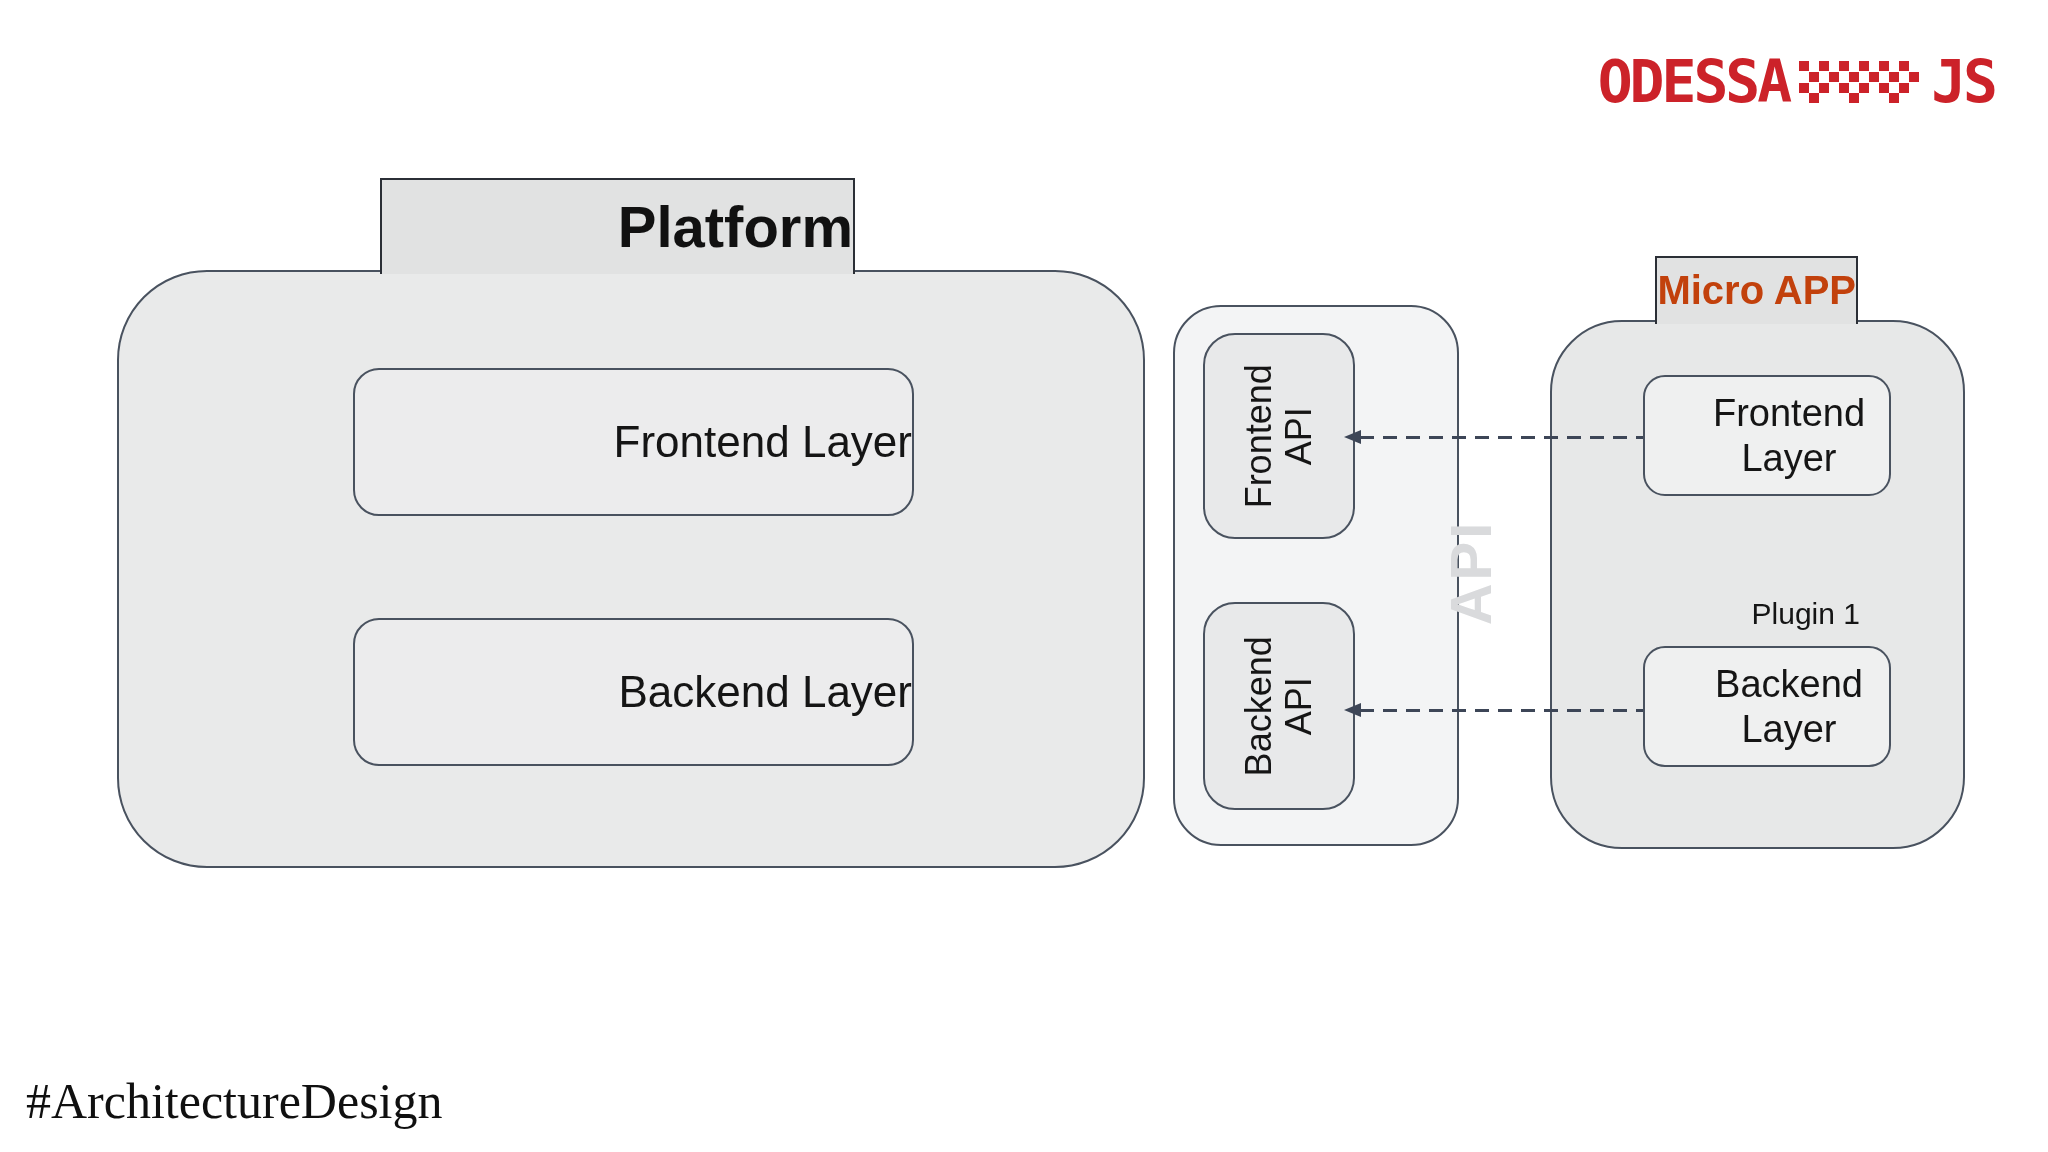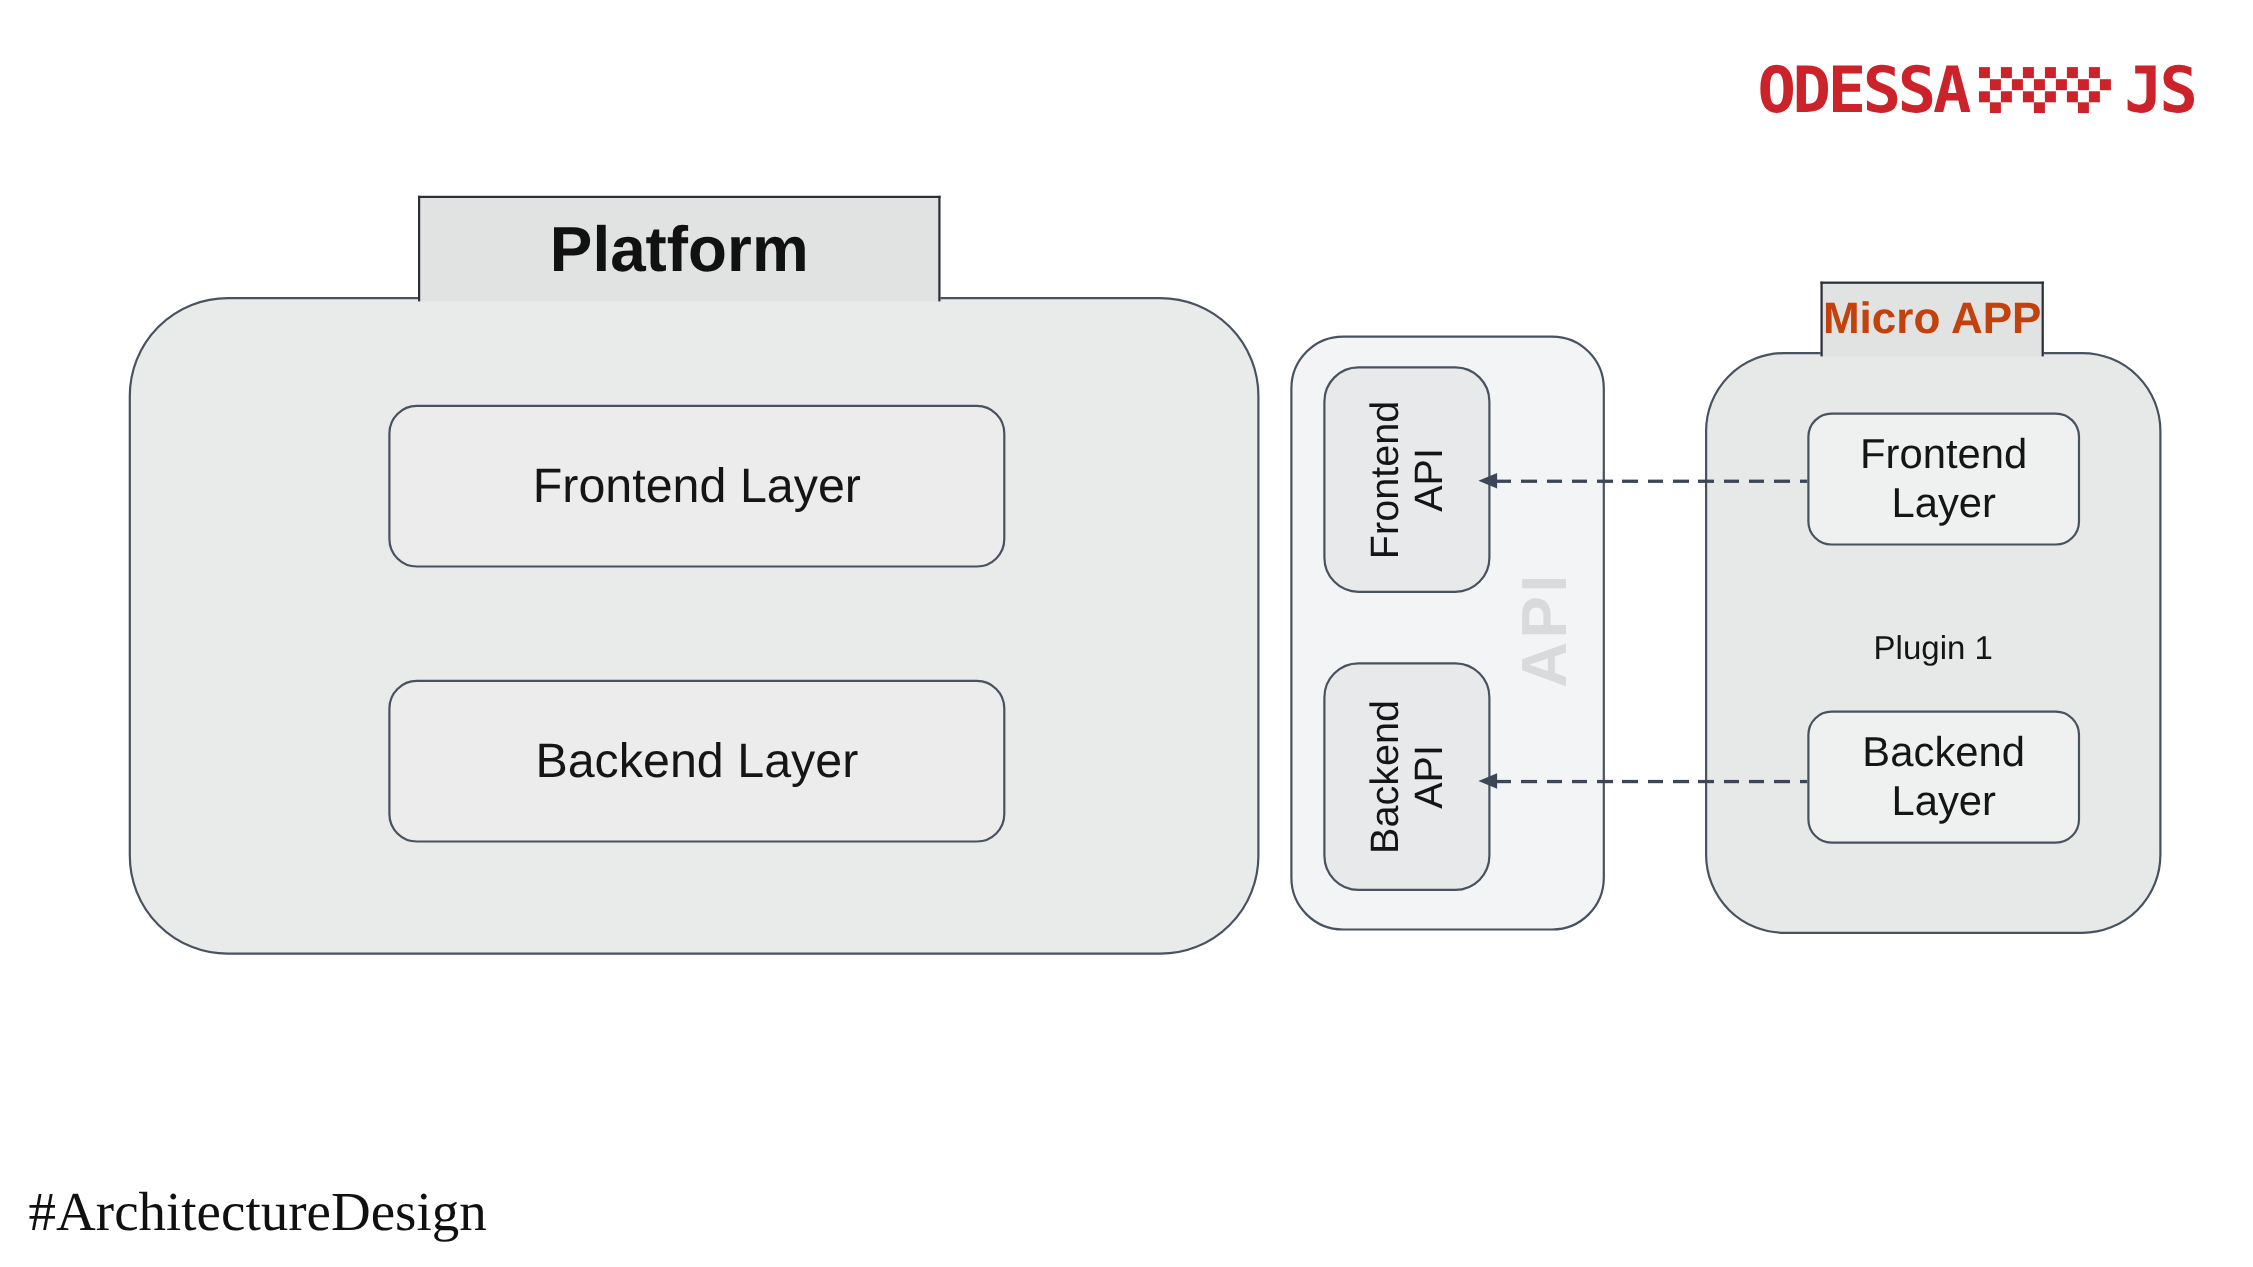--- a/index.html
+++ b/index.html
@@ -1,21 +1,21 @@
 <!DOCTYPE html>
 <html><head>
 <meta charset="utf-8">
 <style>
   html,body{margin:0;padding:0;background:#ffffff;}
   .canvas{
     position:relative;width:2048px;height:1152px;background:#ffffff;overflow:hidden;
     font-family:"Liberation Sans",sans-serif;color:#151515;
   }
   
-  .box{position:absolute;box-sizing:border-box;display:flex;align-items:center;justify-content:center;text-align:center;}
+  .box{position:absolute;box-sizing:border-box;display:flex;align-items:center;justify-content:flex-end;text-align:center;}
   .container{border:2px solid #49525f;}
   .titlebar{border:2px solid #2b2f36;border-bottom:none;background:#e1e2e2;font-weight:bold;z-index:3;}
   .innerbox{border:2px solid #49525f;}
   .label{line-height:1.18;}
   .vtext{transform:rotate(-90deg);white-space:normal;line-height:1.12;text-align:center;}
   
   .platform-title{left:380px;top:178px;width:475px;height:96px;font-size:58px;color:#111;}
   .platform{left:117px;top:270px;width:1028px;height:598px;border-radius:90px;background:#e9eaea;z-index:1;}
   .p-frontend{left:353px;top:368px;width:561px;height:148px;border-radius:26px;background:#ececed;font-size:44px;z-index:2;}
   .p-backend{left:353px;top:618px;width:561px;height:148px;border-radius:26px;background:#ececed;font-size:44px;z-index:2;}
@@ -23,21 +23,21 @@
   .api{left:1173px;top:305px;width:286px;height:541px;border-radius:48px;background:#f3f4f5;z-index:1;}
   .api-frontend{left:1203px;top:333px;width:152px;height:206px;border-radius:32px;background:#e8e9ea;font-size:36px;z-index:2;}
   .api-backend{left:1203px;top:602px;width:152px;height:208px;border-radius:32px;background:#e8e9ea;font-size:36px;z-index:2;}
   .api-frontend .vtext,.api-backend .vtext{width:196px;}
   .api-watermark{left:1285px;top:542px;width:240px;height:60px;font-size:58px;font-weight:bold;color:#d9dadc;letter-spacing:3px;z-index:2;}
   
   .ma-title{left:1655px;top:256px;width:203px;height:68px;font-size:40px;color:#c2410c;}
   .microapp{left:1550px;top:320px;width:415px;height:529px;border-radius:72px;background:#e7e8e8;z-index:1;}
   .ma-frontend{left:1643px;top:375px;width:248px;height:121px;border-radius:22px;background:#eff0f0;font-size:38px;z-index:2;}
   .ma-backend{left:1643px;top:646px;width:248px;height:121px;border-radius:22px;background:#eff0f0;font-size:38px;z-index:2;}
-  .ma-plugin{left:1655px;top:566px;width:205px;height:48px;font-size:30px;z-index:2;}
+  .ma-plugin{left:1655px;top:590px;width:205px;height:48px;font-size:30px;z-index:2;}
   .ma-frontend .label,.ma-backend .label{width:200px;}
   
   .arrow{position:absolute;height:3px;z-index:4;
     background:repeating-linear-gradient(90deg,#3d4657 0 14px,transparent 14px 23px);}
   .arrow::before{content:"";position:absolute;left:-16px;top:-6px;width:0;height:0;
     border-top:7px solid transparent;border-bottom:7px solid transparent;border-right:17px solid #3d4657;}
   .arrow-frontend{left:1360px;top:436px;width:283px;}
   .arrow-backend{left:1360px;top:709px;width:283px;}
   
   .logo{position:absolute;top:48px;right:53px;display:flex;align-items:center;gap:10px;z-index:5;

